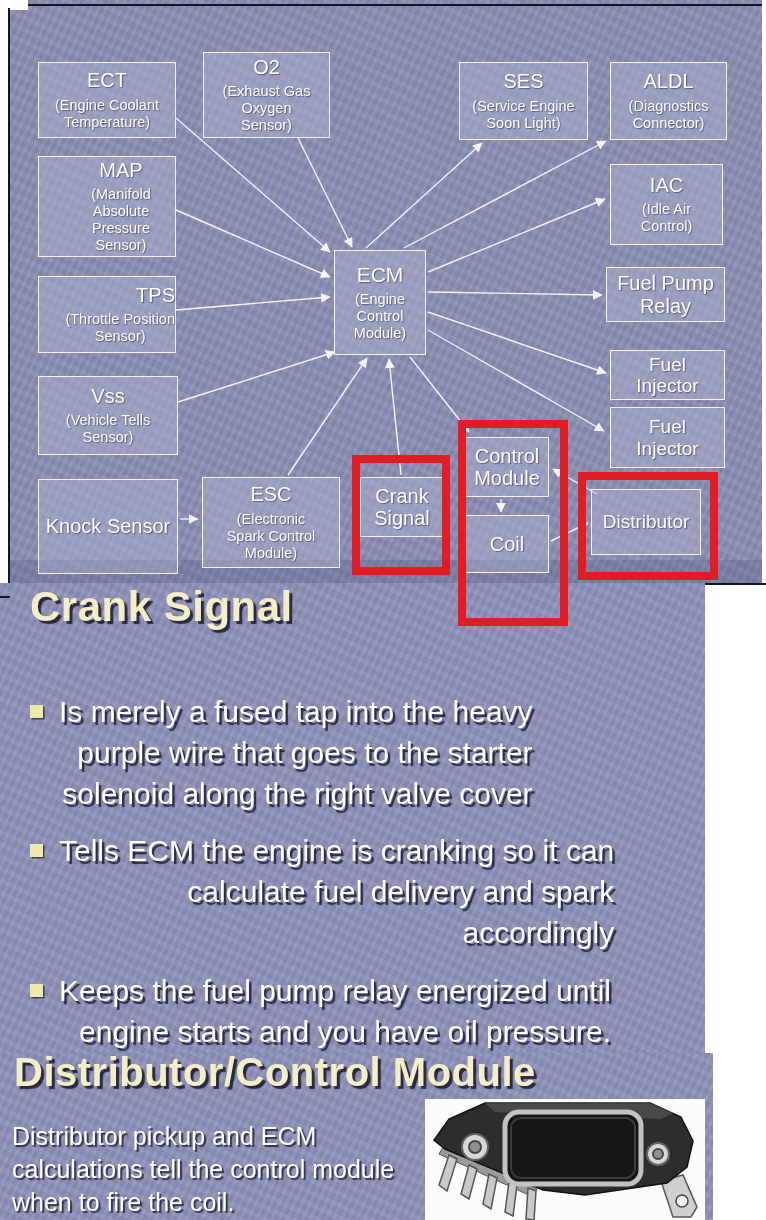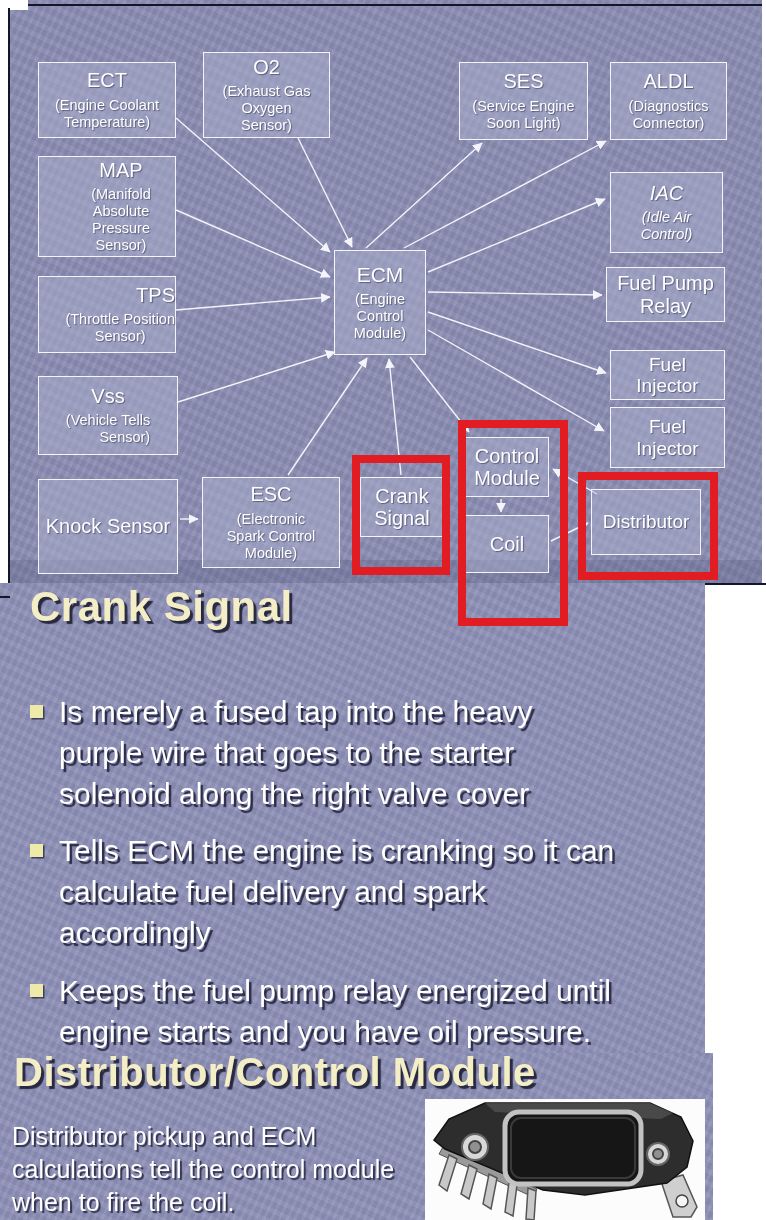--- a/index.html
+++ b/index.html
@@ -19,21 +19,21 @@
   .dbox-sub{font-size:14.5px;line-height:1.18;white-space:pre-line;}
   .fs19 .dbox-label{font-size:19px;}
   .hframe{position:absolute;border:8px solid #e11d23;box-sizing:border-box;}
   
   .slide-title{position:absolute;color:#f3eec6;font-size:42px;font-weight:bold;
                text-shadow:3px 3px 1px rgba(22,22,45,.85);letter-spacing:.5px;}
   .bullet-item{display:flex;gap:16px;margin-bottom:17px;}
   .bullet-square{flex:0 0 13px;width:13px;height:13px;margin-top:13px;background:#eeeaa9;
                  box-shadow:1.5px 1.5px 0 rgba(30,30,55,.7);}
   .bullet-text{color:#ffffff;font-size:30px;line-height:1.36;white-space:pre-line;
-               text-shadow:2.5px 2.5px 1px rgba(25,25,50,.85);}
+               text-shadow:2.5px 2.5px 1px rgba(25,25,50,.85);text-align:right;}
   .caption-text{color:#ffffff;font-size:25px;line-height:1.32;white-space:pre-line;
                 text-shadow:2px 2px 1px rgba(25,25,50,.8);}
   .blackline{background:#15152a;}
   #photo-box{left:425px;top:1099px;width:280px;height:121px;background:#fcfcfc;}
 </style>
 </head>
 <body>
 
 <div id="page">
 
@@ -142,35 +142,35 @@
       <div class="dbox-label">ALDL</div>
       <div class="dbox-sub">(Diagnostics
 Connector)</div>
     </div>
     <div class="dbox" style="left:30px;top:156px;width:138px;height:101px;padding-left:28px;">
       <div class="dbox-label">MAP</div>
       <div class="dbox-sub">(Manifold
 Absolute
 Pressure Sensor)</div>
     </div>
-    <div class="dbox" style="left:602px;top:172px;width:113px;height:81px;font-style:italic;">
+    <div class="dbox" style="left:602px;top:164px;width:113px;height:81px;">
       <div class="dbox-label">IAC</div>
       <div class="dbox-sub">(Idle Air
 Control)</div>
     </div>
     <div class="dbox" style="left:30px;top:276px;width:138px;height:77px;align-items:flex-end;">
       <div class="dbox-label">TPS</div>
       <div class="dbox-sub">(Throttle Position
 Sensor)</div>
     </div>
     <div class="dbox" style="left:598px;top:267px;width:119px;height:55px;">
       <div class="dbox-label">Fuel Pump
 Relay</div>
     </div>
-    <div class="dbox" style="left:30px;top:376px;width:140px;height:79px;text-align:right;">
+    <div class="dbox" style="left:30px;top:376px;width:140px;height:79px;">
       <div class="dbox-label">Vss</div>
       <div class="dbox-sub">(Vehicle Tells
 Sensor)</div>
     </div>
     <div class="dbox fs19" style="left:602px;top:350px;width:115px;height:50px;">
       <div class="dbox-label">Fuel
 Injector</div>
     </div>
     <div class="dbox fs19" style="left:602px;top:407px;width:115px;height:61px;">
       <div class="dbox-label">Fuel

